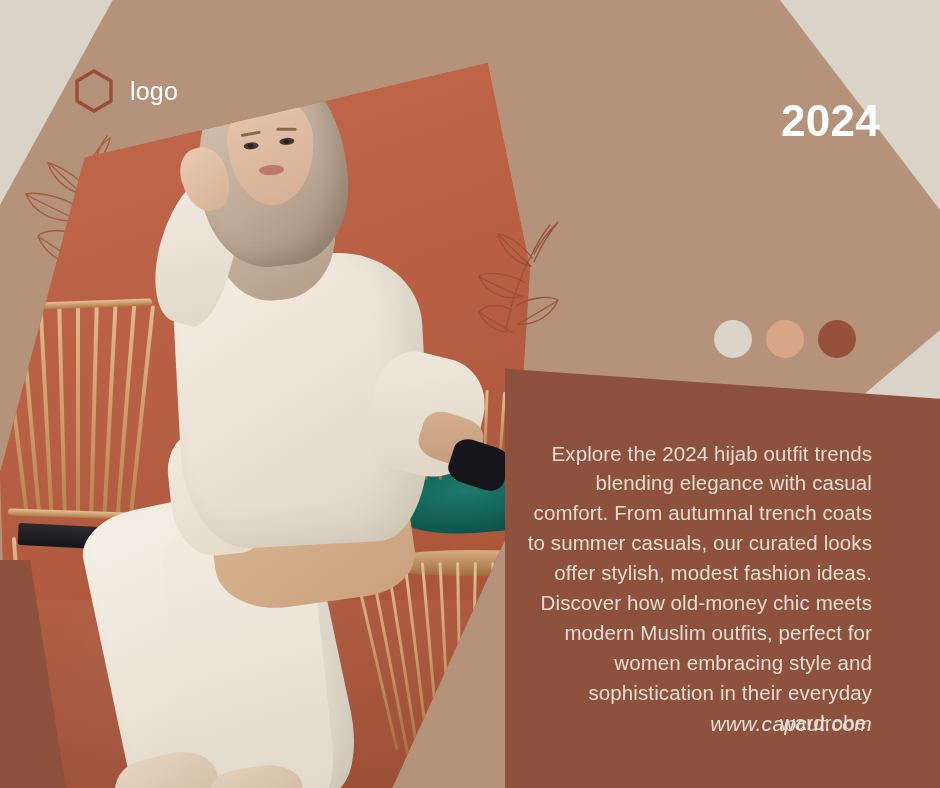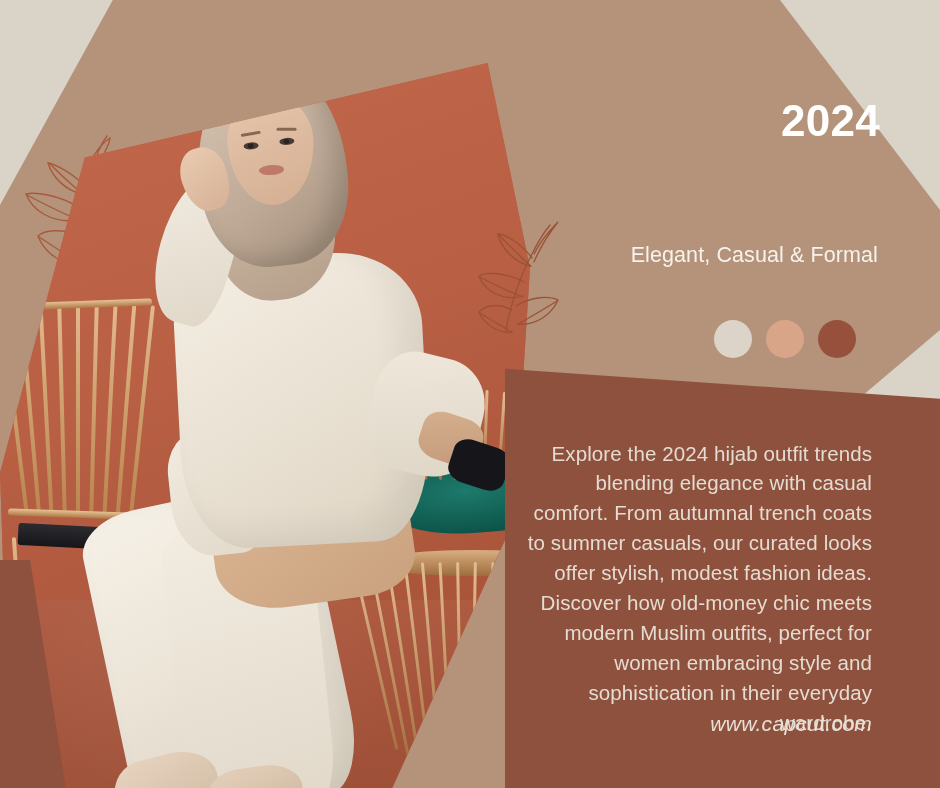--- a/index.html
+++ b/index.html
@@ -317,27 +317,34 @@
       <path d="M46 96 C 32 88, 18 92, 13 98 C 18 110, 32 120, 46 118"></path>
       <path d="M14 99 C 25 106, 37 113, 46 118"></path>
       <path d="M50 92 C 66 82, 84 82, 92 86 C 86 100, 70 112, 52 110"></path>
       <path d="M91 87 C 78 95, 63 104, 52 110"></path>
     </svg>
   </div>
 
   <div class="brown-panel-right"></div>
   <div class="brown-bottom"></div>
 
+  <div class="logo-row">
+    <span class="logo-mark">
+      <svg width="44" height="46" viewBox="0 0 44 46" fill="none">
+        <path d="M22 3 L39 13 L39 33 L22 43 L5 33 L5 13 Z" stroke="#9B4E36" stroke-width="3.4" stroke-linejoin="round" fill="none"></path>
+      </svg>
+    </span>
+    <span class="logo-text">logo</span>
+  </div>
 
   <div class="headline">
     <span class="l2">2024</span>
   </div>
 
   <div class="subtitle">
-    <div>Elegant, Casual &amp; Formal</div>
   </div>
 
   <div class="swatches">
     <span class="sw" id="sw0" style="background: rgb(220, 212, 200);"></span>
     <span class="sw" id="sw1" style="background: rgb(217, 165, 136);"></span>
     <span class="sw" id="sw2" style="background: rgb(150, 80, 59);"></span>
   </div>
 
   <p class="body-copy">Explore the 2024 hijab outfit trends blending elegance with casual comfort. From autumnal trench coats to summer casuals, our curated looks offer stylish, modest fashion ideas. Discover how old-money chic meets modern Muslim outfits, perfect for women embracing style and sophistication in their everyday wardrobe.</p>
 

